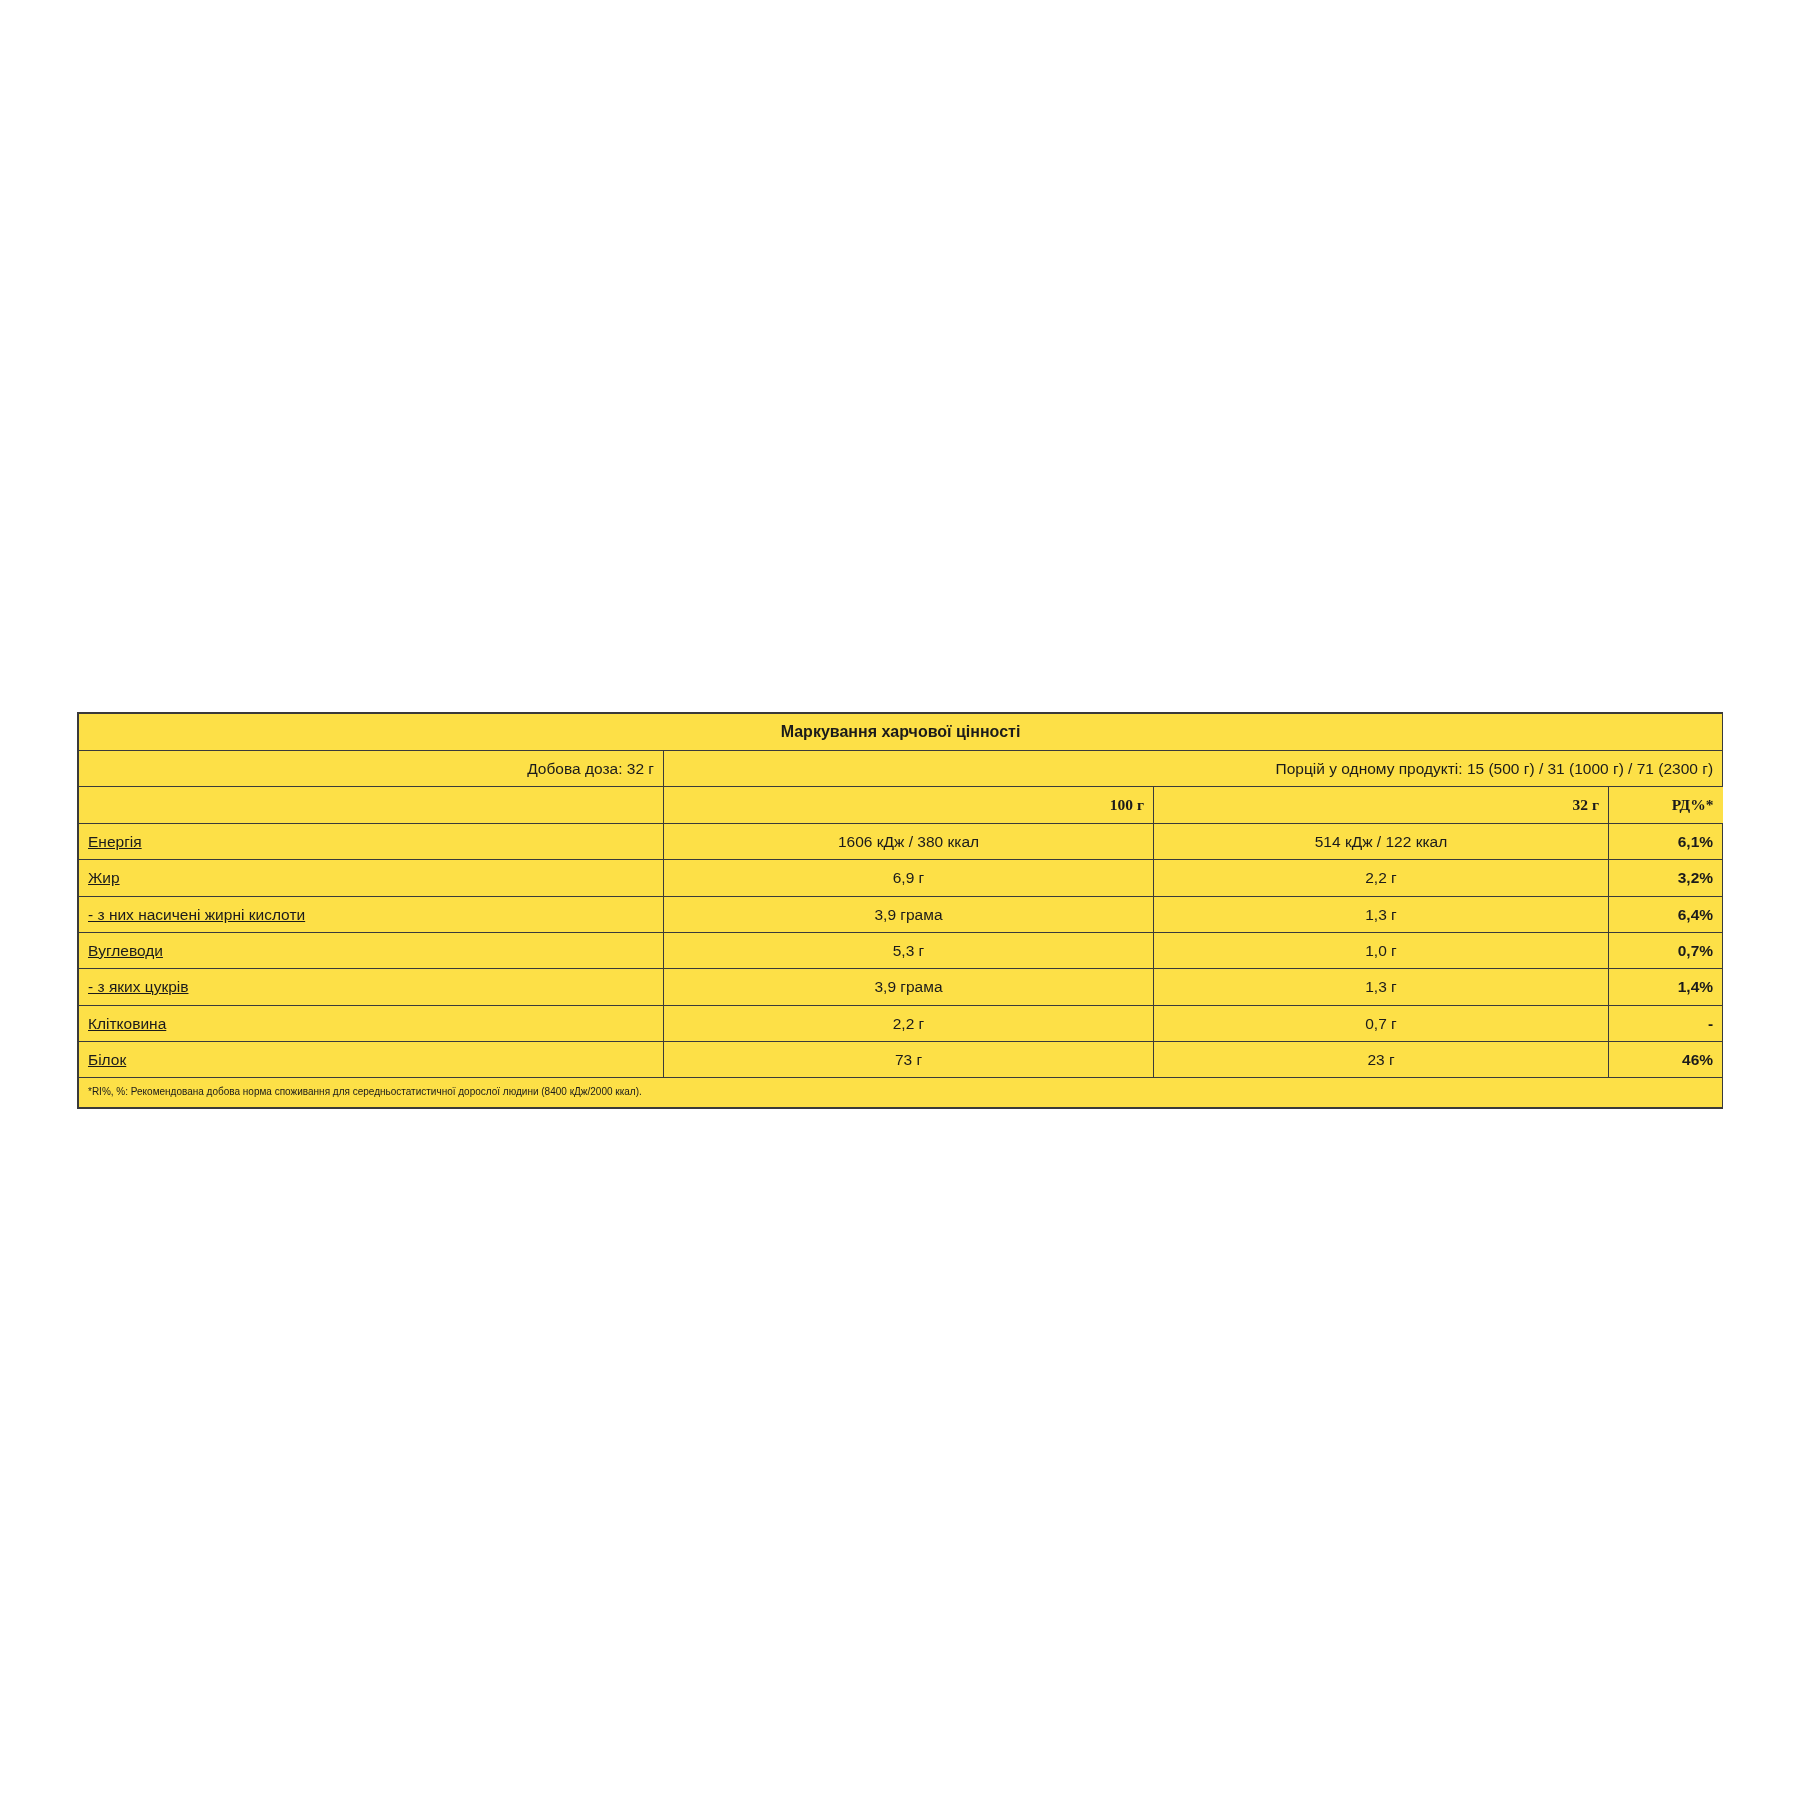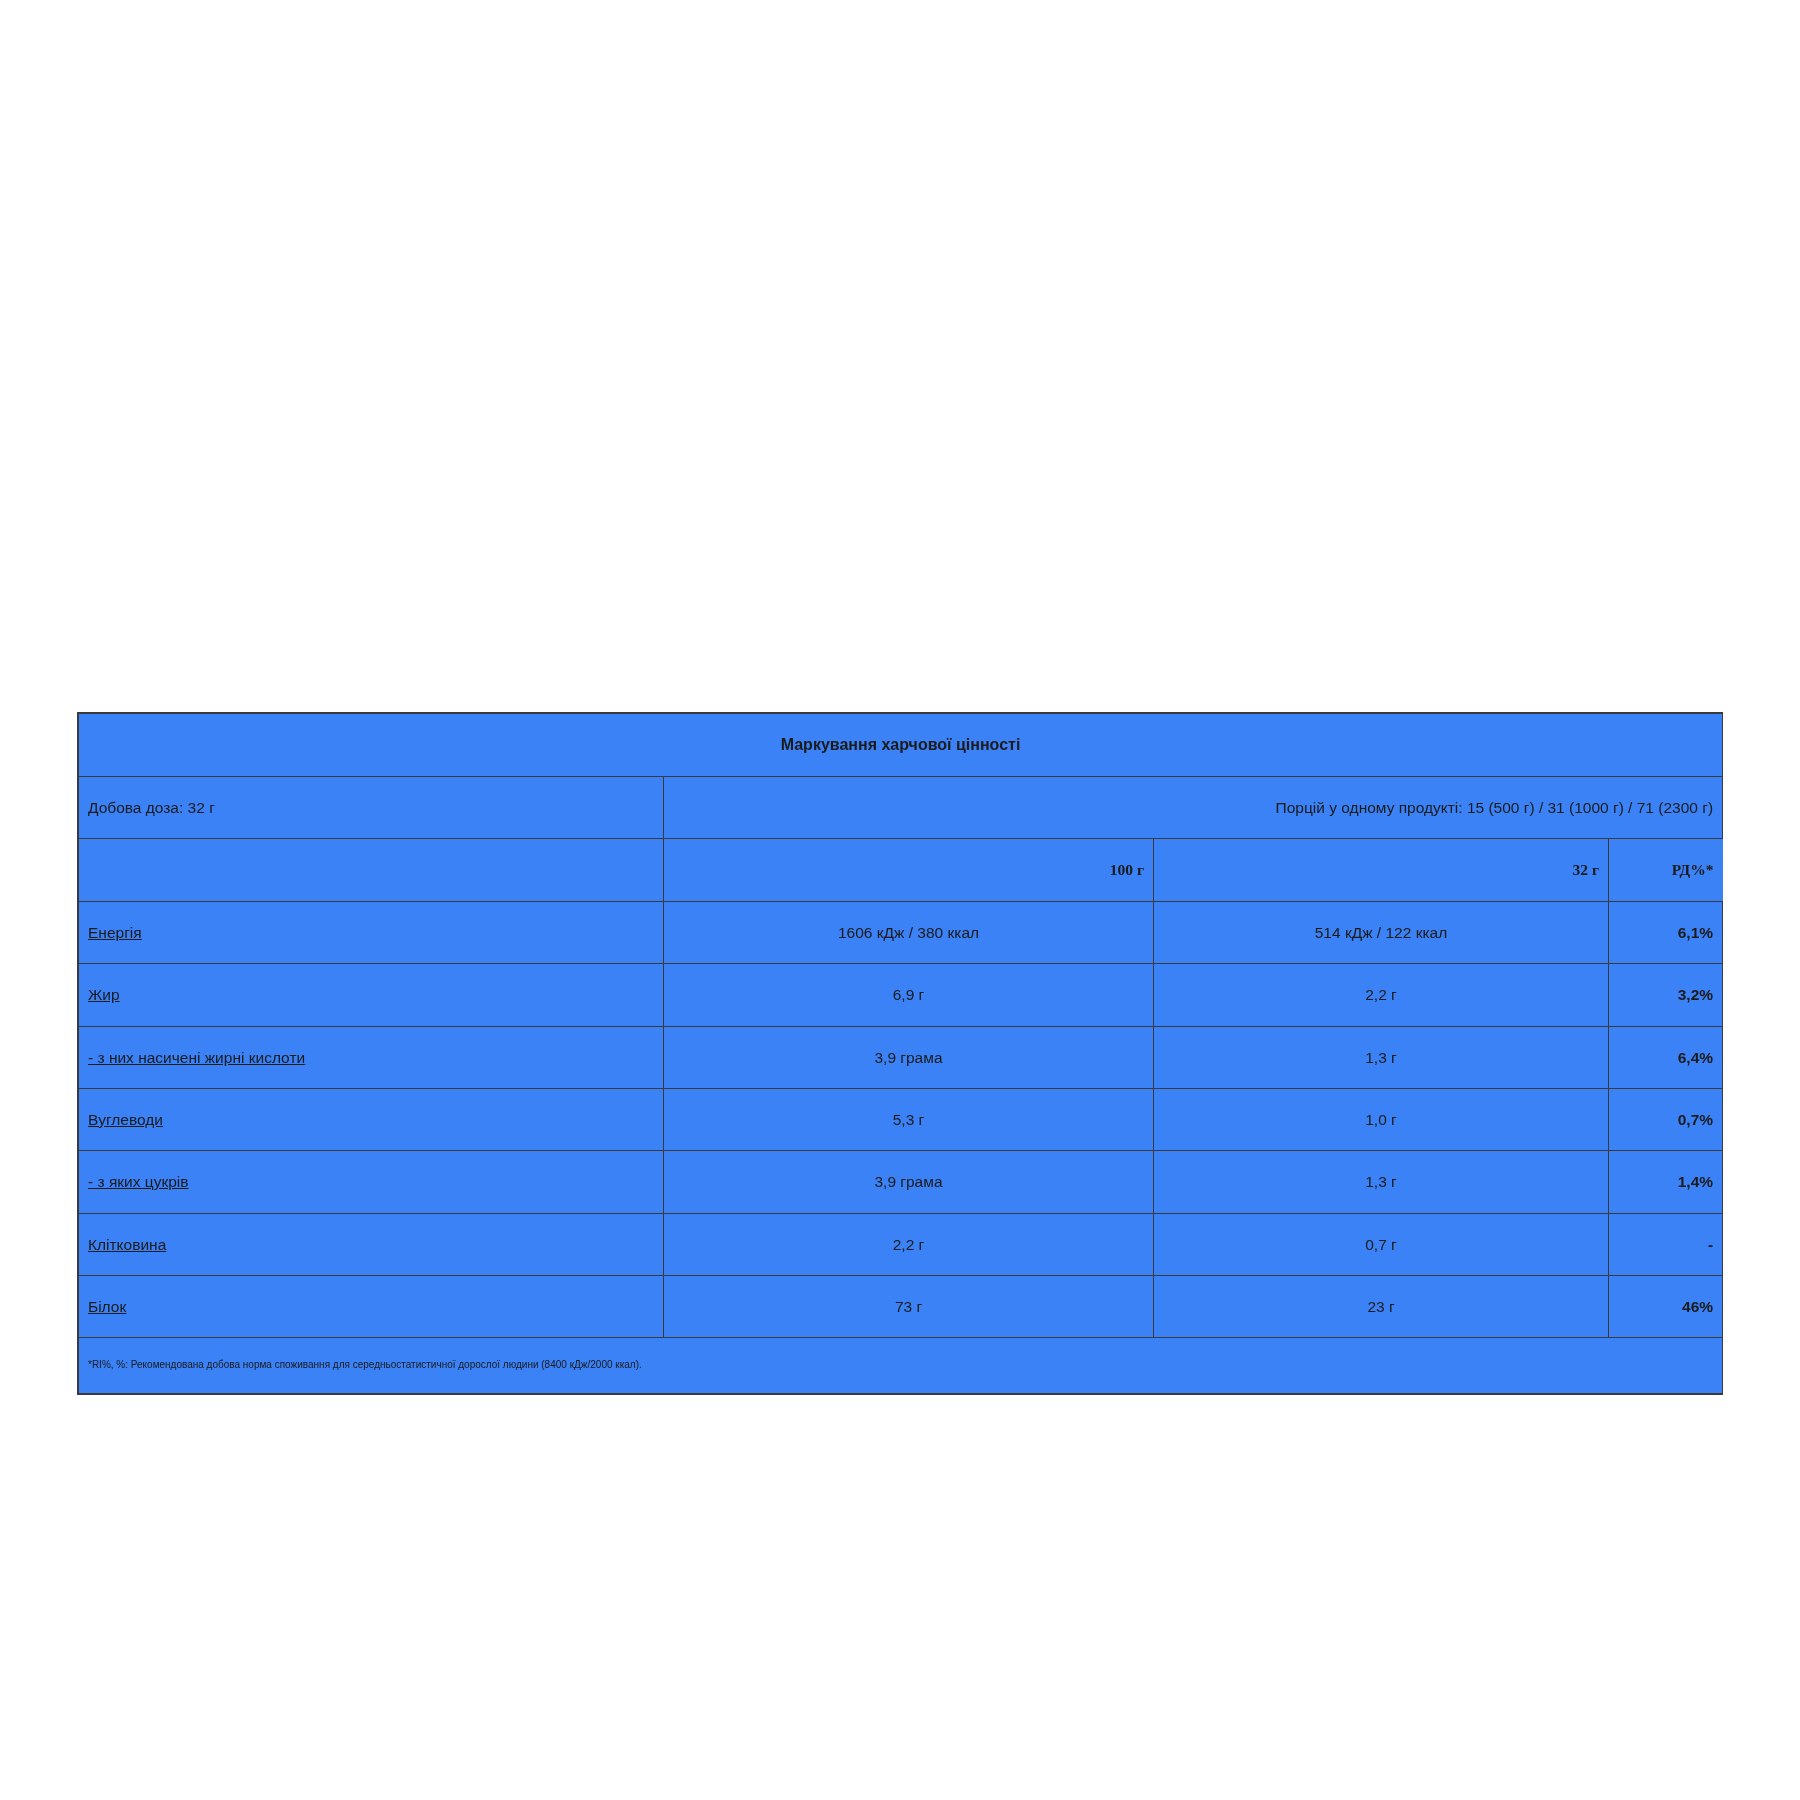--- a/index.html
+++ b/index.html
@@ -25,42 +25,42 @@
   }
   table.nutri {
     width: 100%;
     border-collapse: collapse;
     table-layout: fixed;
     font-size: 15.5px;
     color: #1b1b1b;
   }
   table.nutri td {
     border: 1px solid #3a3a3a;
-    padding: 21px 9px;
+    padding: 8px 9px;
     vertical-align: middle;
     line-height: 1.25;
-    background: #3b82f6;
+    background: #fde047;
   }
   .col-name { width: 585px; }
   .col-100  { width: 490px; }
   .col-32   { width: 455px; }
   .col-ri   { width: 114px; }
 
   .title-cell {
     text-align: center;
     font-weight: bold;
     font-size: 16px;
     padding-top: 8px;
     padding-bottom: 8px;
     border-left: none;
     border-right: none;
     border-top: none;
   }
   .dose-cell {
-    text-align: left;
+    text-align: right;
     border-left: none;
   }
   .servings-cell {
     text-align: right;
     border-right: none;
   }
   .hdr {
     text-align: right;
     font-weight: bold;
     font-family: Liberation Serif, serif;

